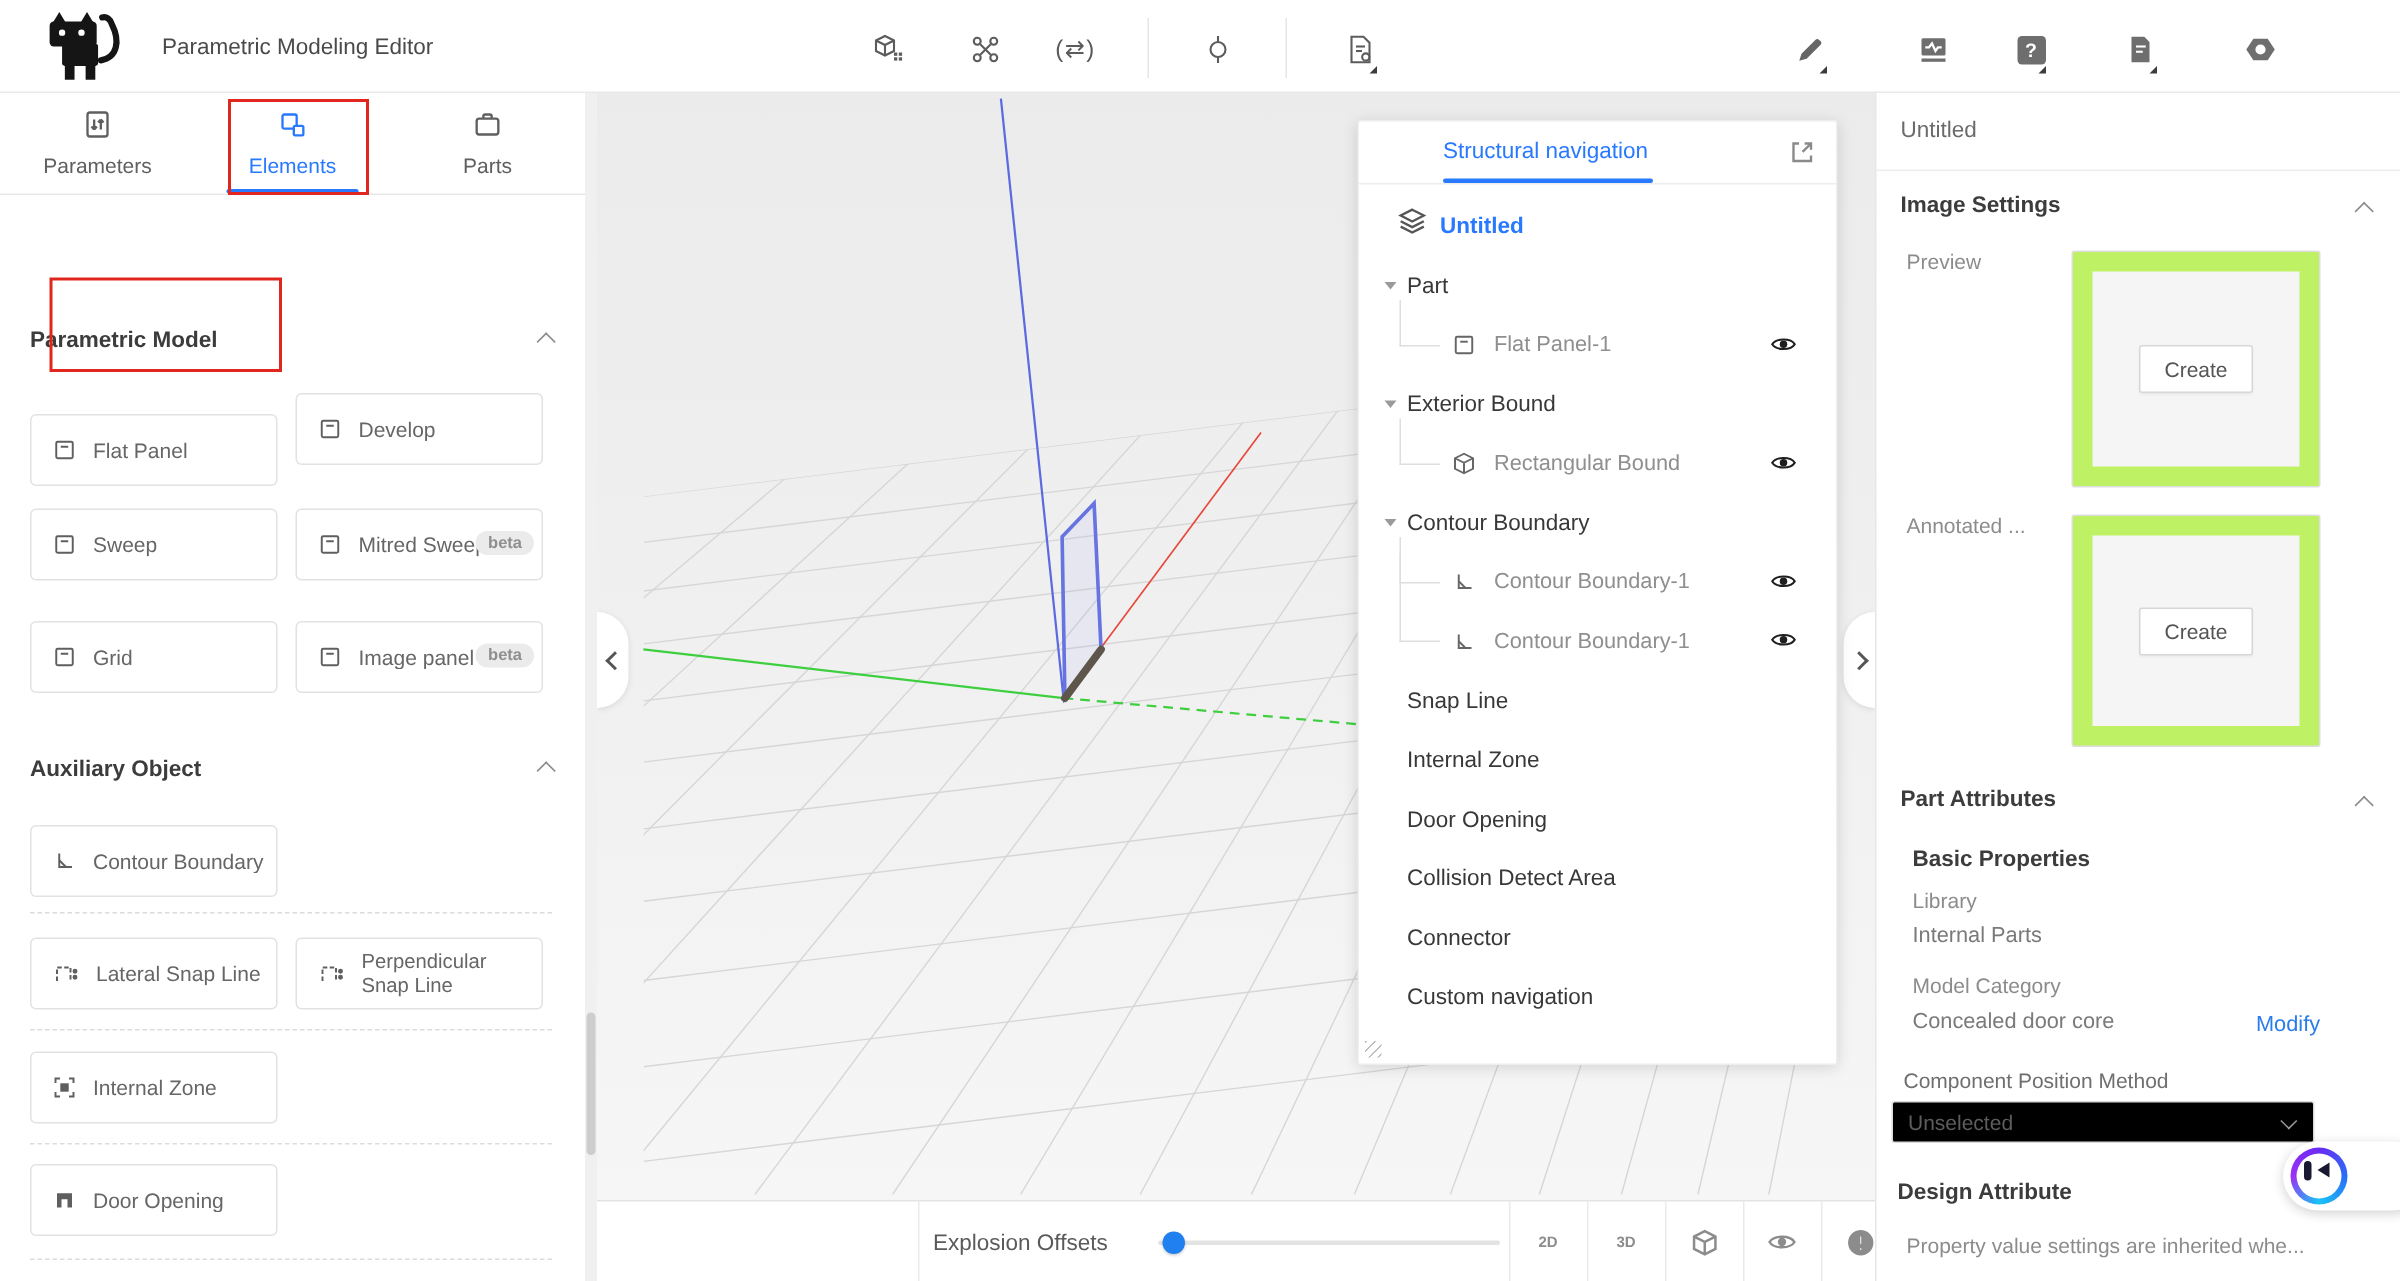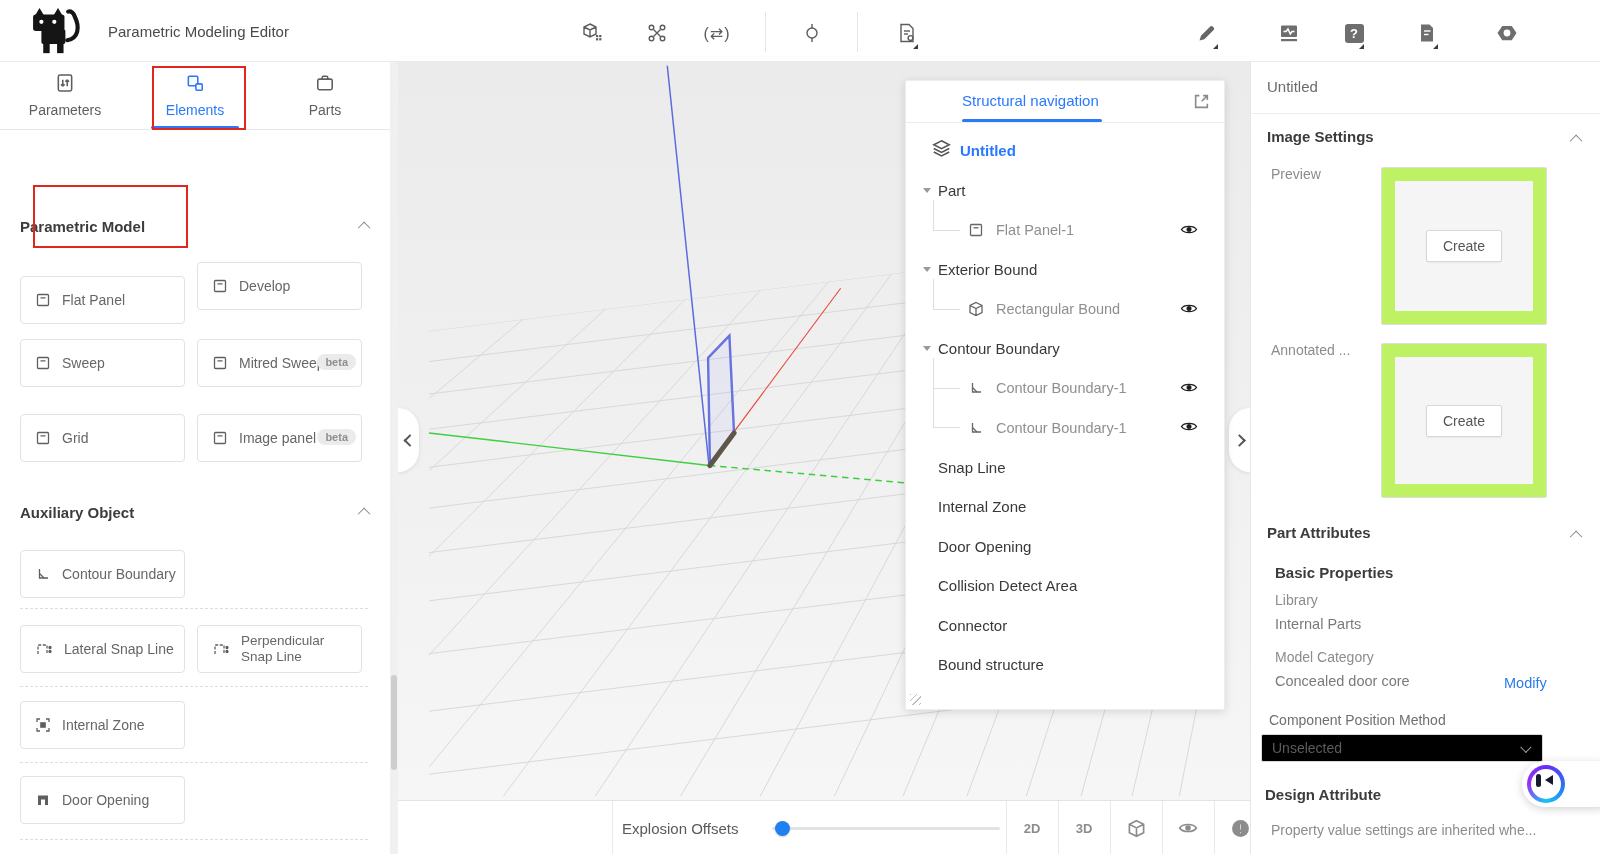--- a/index.html
+++ b/index.html
@@ -85,21 +85,21 @@
   .rp-select { position:absolute; left:10px; width:282px; height:28px; border:1px solid #d9d9d9; border-radius:2px; display:flex; align-items:center; padding:0 10px; font-size:14px; color:#5d5d5d; cursor:pointer; background:#000000; }
   .rp-select .chev-dn { margin-left:auto; width:8px; height:8px; border-left:1.4px solid #999; border-top:1.4px solid #999; transform:rotate(-135deg) translate(2px,-1px); }
   .rp-note { position:absolute; left:20px; font-size:14px; color:#8c8c8c; white-space:nowrap; }
 
   
   .bottom-bar { position:absolute; left:398px; top:800px; width:852px; height:54px; background:#fff; border-top:1px solid #e3e3e3; z-index:7; }
   .bb-sep { position:absolute; top:0; width:1px; height:54px; background:#eaeaea; }
   .bb-label { position:absolute; left:224px; top:0; height:54px; display:flex; align-items:center; font-size:15px; color:#5a5a5a; }
   .slider-track { position:absolute; left:374px; top:26px; width:228px; height:3px; background:#e3e3e3; border-radius:2px; cursor:pointer; }
   .slider-thumb { position:absolute; left:377px; top:20px; width:15px; height:15px; background:#2080f0; border-radius:50%; cursor:pointer; box-shadow:0 1px 2px rgba(0,0,0,.2); }
-  .bb-btn { position:absolute; top:0; width:52px; height:54px; display:flex; align-items:center; justify-content:center; color:#8c8c8c; font-size:13px; font-weight:bold; cursor:pointer; }
+  .bb-btn { position:absolute; top:0; width:52px; height:54px; display:flex; align-items:center; justify-content:center; color:#8c8c8c; font-size:10px; font-weight:bold; cursor:pointer; }
   .bb-btn svg { stroke:currentColor; fill:none; stroke-width:1.4; }
 
   
   .anno { position:absolute; border:2.5px solid #e1261d; z-index:30; pointer-events:none; }
 
   
   .assistant { position:absolute; left:1522px; top:761px; width:96px; height:46px; background:#fff; border-radius:23px; box-shadow:0 2px 8px rgba(0,0,0,.18); z-index:40; cursor:pointer; }
   .bot-face { position:absolute; left:5px; top:4px; width:38px; height:38px; border-radius:50%;
               background:conic-gradient(#6a2cf5,#2a6df5,#19c3f7,#9b30f2,#6a2cf5); }
   .bot-face::after { content:""; position:absolute; left:4px; top:4px; width:30px; height:30px; background:#fff; border-radius:50%; }
@@ -484,21 +484,21 @@
       <div class="trow">
           <span class="tlabel-b">Door Opening</span>
         </div>
       <div class="trow">
           <span class="tlabel-b">Collision Detect Area</span>
         </div>
       <div class="trow">
           <span class="tlabel-b">Connector</span>
         </div>
       <div class="trow">
-          <span class="tlabel-b">Bound structure</span>
+          <span class="tlabel-b">Custom navigation</span>
         </div>
     </div>
     <div class="nav-resize"></div>
   </div>
 
   <div class="right-panel">
     <div class="rp-title-row">
       <span class="rp-title">Untitled</span>
     </div>
     <span class="rp-sec-title" style="left:16px;top:66px">Image Settings</span>

